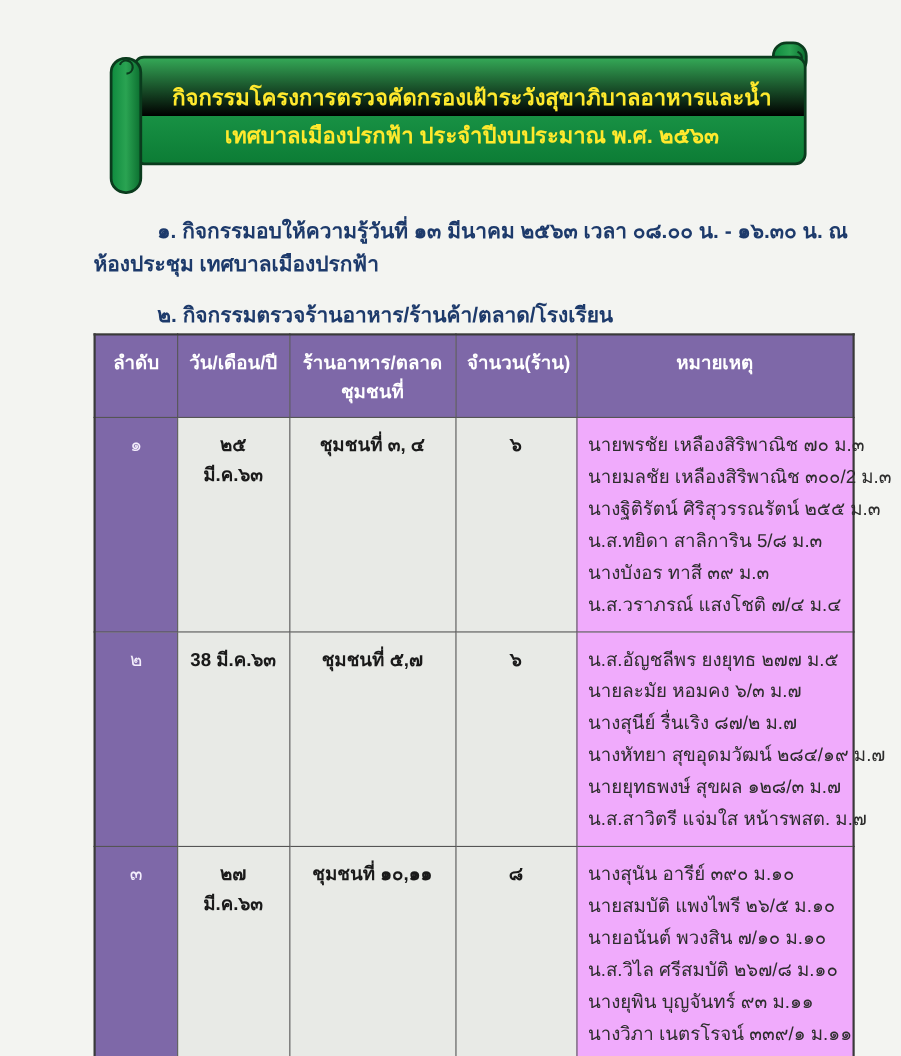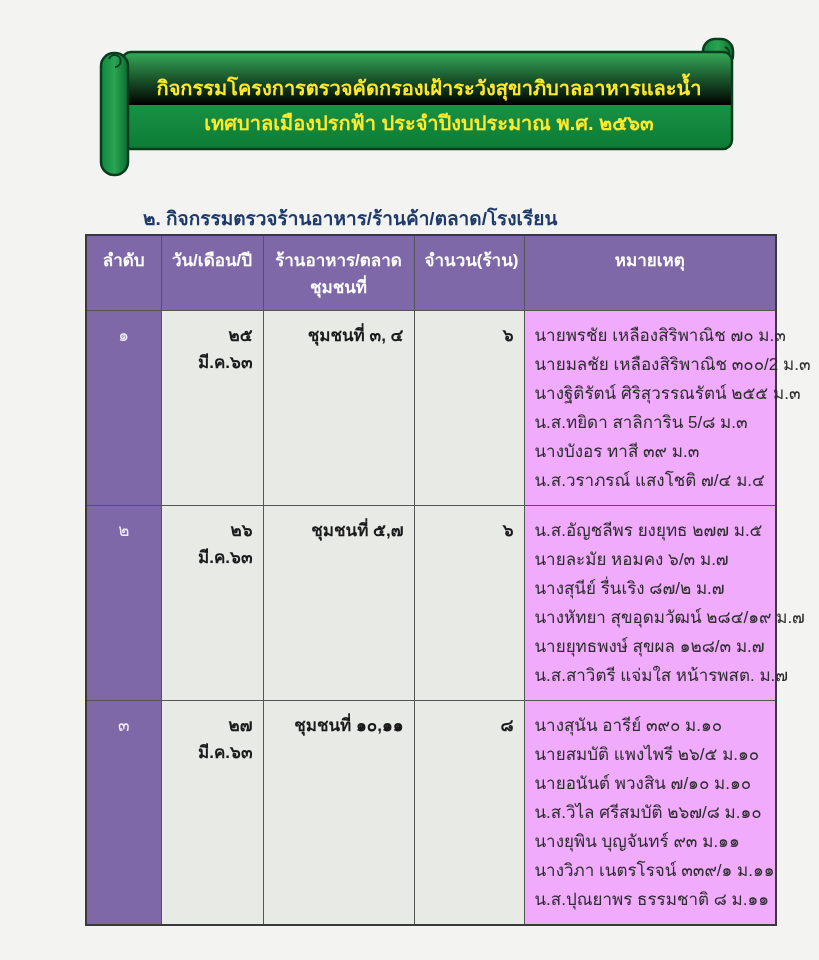--- a/index.html
+++ b/index.html
@@ -62,21 +62,21 @@
   }
   td.c-idx{
     background:#7e68a8;
     color:#f4eefc;
     text-align:center;
     font-size:17px;
     padding-top:8px;
   }
   td.c-date, td.c-comm, td.c-count{
     background:#e8eae6;
-    text-align:right;
+    text-align:center;
     font-size:17px;
     font-weight:bold;
     color:#1a1a1a;
     padding-top:7px;
   }
   td.c-remarks{
     background:#f0abfc;
     padding:4px 4px 4px 9px;
   }
   .remark-line{
@@ -115,20 +115,21 @@
     <g>
       <rect x="4" y="20" width="27" height="122" rx="13" fill="url(#gRoll)" stroke="#0a3b1d" stroke-width="2.5"></rect>
       <path d="M12 26 a6 6 0 1 1 6 8" fill="none" stroke="#0a3b1d" stroke-width="2"></path>
     </g>
     <text x="332" y="62" text-anchor="middle" font-size="20" font-weight="bold" fill="#ffe92d">กิจกรรมโครงการตรวจคัดกรองเฝ้าระวังสุขาภิบาลอาหารและน้ำ</text>
     <text x="332" y="97" text-anchor="middle" font-size="20" font-weight="bold" fill="#ffe92d">เทศบาลเมืองปรกฟ้า ประจำปีงบประมาณ พ.ศ. ๒๕๖๓</text>
   </svg>
 </div>
 
 <div class="content">
+  <p class="para para-1">๑. กิจกรรมอบให้ความรู้วันที่ ๑๓ มีนาคม ๒๕๖๓ เวลา ๐๘.๐๐ น. - ๑๖.๓๐ น. ณ ห้องประชุม เทศบาลเมืองปรกฟ้า</p>
   <p class="para para-2">๒.  กิจกรรมตรวจร้านอาหาร/ร้านค้า/ตลาด/โรงเรียน</p>
 
 
   <table class="inspection">
     <colgroup>
       <col class="w-idx">
         <col class="w-date">
         <col class="w-comm">
         <col class="w-count">
         <col class="w-remarks">
@@ -152,21 +153,21 @@
             <div class="remark-line">นายพรชัย เหลืองสิริพาณิช ๗๐ ม.๓</div>
             <div class="remark-line">นายมลชัย เหลืองสิริพาณิช ๓๐๐/2 ม.๓</div>
             <div class="remark-line">นางฐิติรัตน์ ศิริสุวรรณรัตน์ ๒๕๕ ม.๓</div>
             <div class="remark-line">น.ส.ทยิดา สาลิการิน 5/๘ ม.๓</div>
             <div class="remark-line">นางบังอร ทาสี ๓๙ ม.๓</div>
             <div class="remark-line">น.ส.วราภรณ์ แสงโชติ ๗/๔ ม.๔</div>
           </td>
         </tr>
         <tr>
           <td class="c-idx">๒</td>
-          <td class="c-date">๒๖ มี.ค.๖๓</td>
+          <td class="c-date">38 มี.ค.๖๓</td>
           <td class="c-comm">ชุมชนที่ ๕,๗</td>
           <td class="c-count">๖</td>
           <td class="c-remarks">
             <div class="remark-line">น.ส.อัญชลีพร ยงยุทธ ๒๗๗ ม.๕</div>
             <div class="remark-line">นายละมัย หอมคง ๖/๓ ม.๗</div>
             <div class="remark-line">นางสุนีย์ รื่นเริง ๘๗/๒ ม.๗</div>
             <div class="remark-line">นางหัทยา สุขอุดมวัฒน์ ๒๘๔/๑๙ ม.๗</div>
             <div class="remark-line">นายยุทธพงษ์ สุขผล ๑๒๘/๓ ม.๗</div>
             <div class="remark-line">น.ส.สาวิตรี แจ่มใส หน้ารพสต. ม.๗</div>
           </td>

